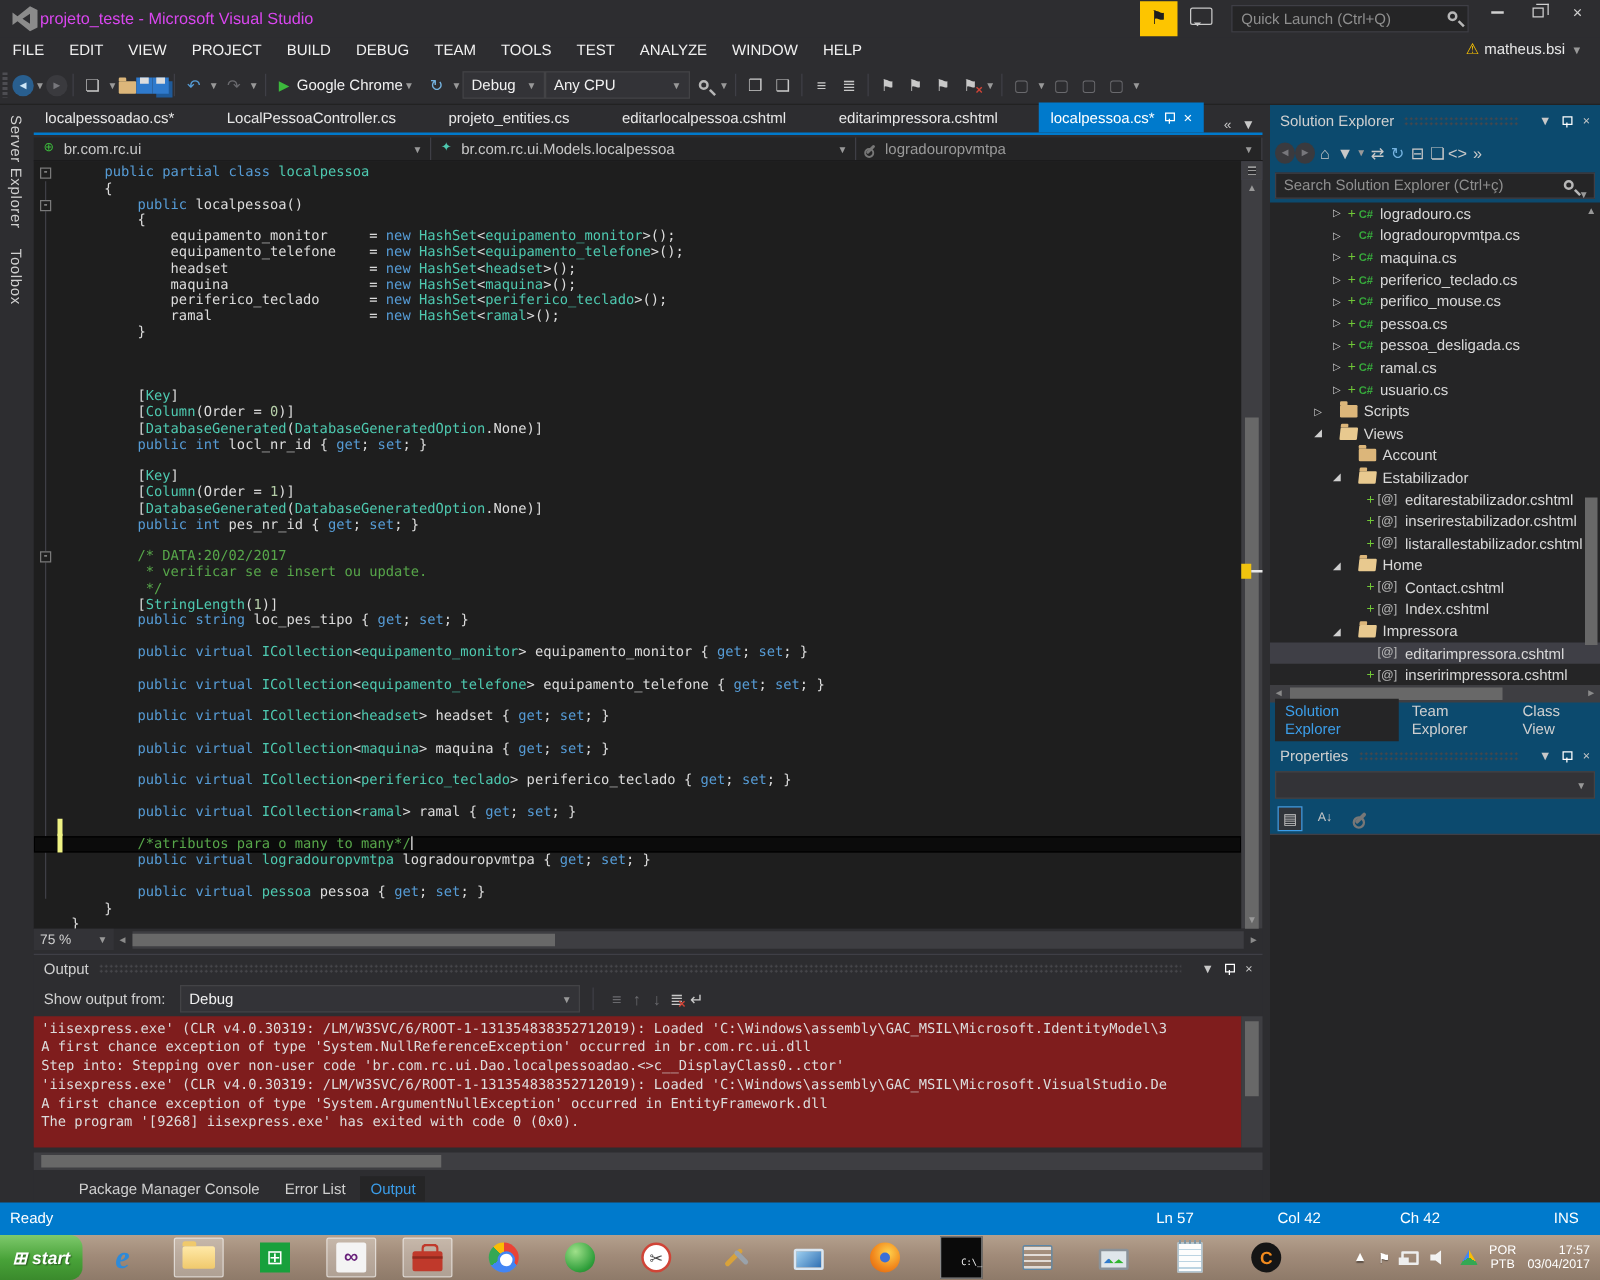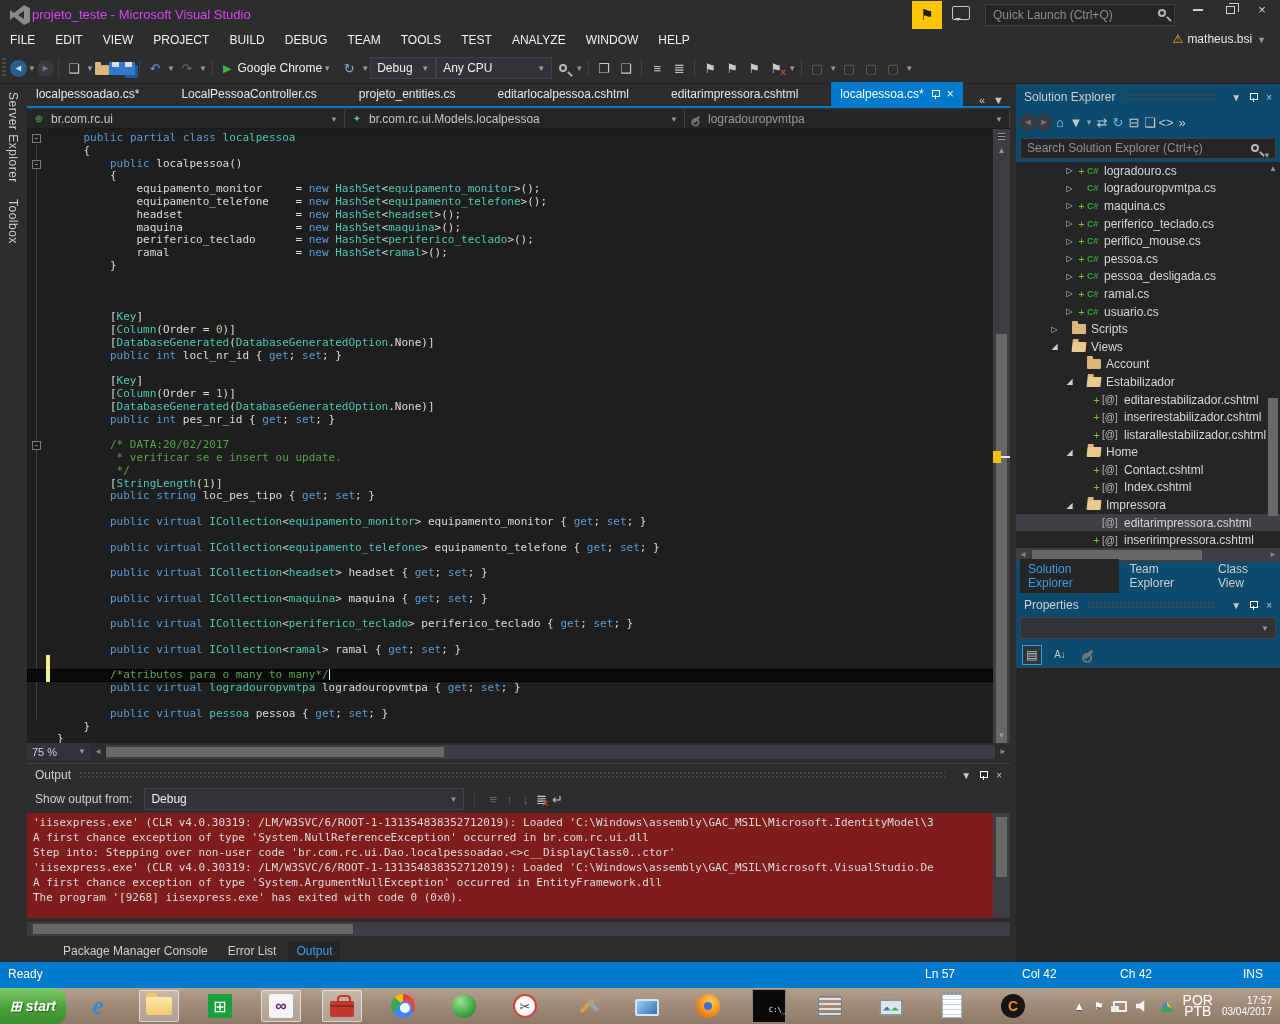--- a/index.html
+++ b/index.html
@@ -213,21 +213,21 @@
             display:flex; align-items:center; justify-content:center; }
   
   #tray { position:absolute; right:0; top:0; height:36px; display:flex; align-items:center; gap:9px; padding-right:8px; color:#fff; }
   .tray-g { font-size:11px; color:#fff; text-shadow:0 1px 1px rgba(0,0,0,.4); }
   .g-net { width:14px; height:11px; border:2px solid #eee; border-radius:1px; position:relative; }
   .g-net:after { content:""; position:absolute; left:-4px; bottom:-2px; width:8px; height:6px; background:#eee; }
   .g-spk { width:15px; height:13px; background:#f2f2f2;
            clip-path:polygon(0 32%, 28% 32%, 58% 5%, 58% 95%, 28% 68%, 0 68%); }
   .g-drive { width:14px; height:12px; clip-path:polygon(50% 0, 100% 100%, 0 100%);
              background:conic-gradient(#fbbc05 0 33%, #34a853 33% 66%, #4285f4 66% 100%); }
-  #tray-lang { font-size:14px; line-height:11px; text-align:center; }
+  #tray-lang { font-size:10px; line-height:11px; text-align:center; }
   #tray-clock { font-size:10px; line-height:11px; text-align:right; }
 </style>
 </head>
 <body>
 
 <div id="stage">
 
   <div id="titlebar" class="abs">
     <div id="vslogo" class="abs">
       <svg width="24" height="22" viewBox="0 0 24 22">

